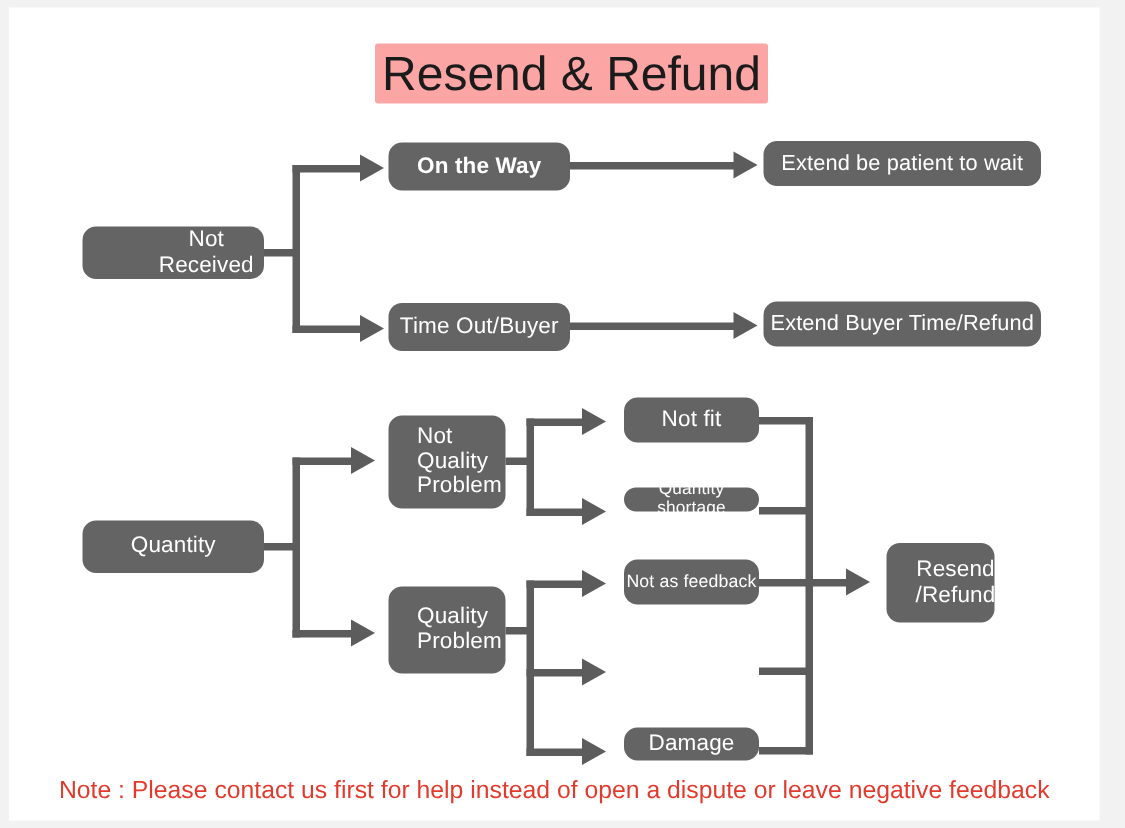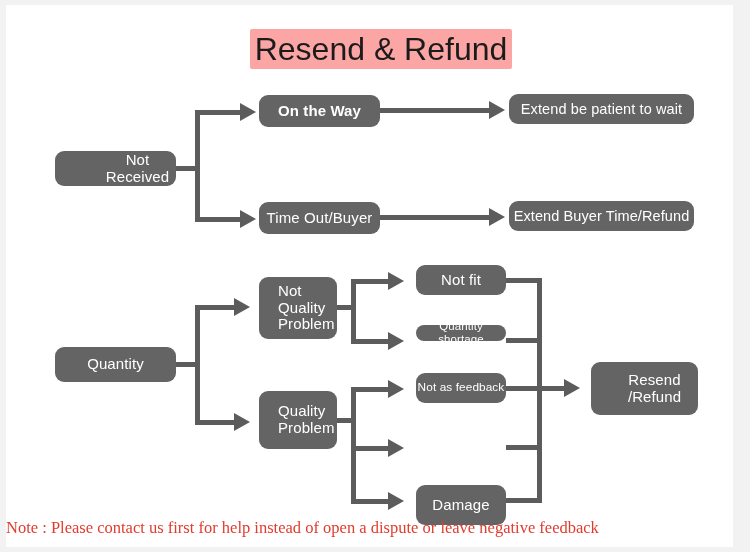--- a/index.html
+++ b/index.html
@@ -83,24 +83,24 @@
     border-bottom: 9px solid transparent;
     border-left: 16px solid #5c5c5c;
   }
 
   
   #note {
     position: absolute;
     left: 0px;
     top: 513px;
     width: 727px;
+    text-align: center;
     font-size: 16.5px;
     color: #e23b2e;
     white-space: nowrap;
-    font-family: Liberation Serif, serif;
   }
 </style>
 </head>
 <body>
 
 <div id="canvas">
   <div id="sheet">
 
     <div id="title">Resend &amp; Refund</div>
 
@@ -160,32 +160,32 @@
     <div class="hline" style="left:345px; top:382px; width:40px;"></div>
     <div class="arrow" style="left:382px; top:375px;"></div>
     <div class="hline" style="left:345px; top:441px; width:40px;"></div>
     <div class="arrow" style="left:382px; top:434px;"></div>
     <div class="hline" style="left:345px; top:494px; width:40px;"></div>
     <div class="arrow" style="left:382px; top:487px;"></div>
 
     <div class="node" style="left:410px; top:260px; width:90px; height:30px; font-size:15px;">Not fit</div>
     <div class="node" style="left:410px; top:320px; width:90px; height:16px; font-size:11.5px;">Quantity shortage</div>
     <div class="node" style="left:410px; top:368px; width:90px; height:30px; font-size:11.8px;">Not as feedback</div>
-    <div class="node" style="left:410px; top:480px; width:90px; height:40px; font-size:15px;">Damage</div>
+    <div class="node" style="left:410px; top:480px; width:90px; height:22px; font-size:15px;">Damage</div>
 
     <div class="hline" style="left:500px; top:273px; width:36px;"></div>
     <div class="hline" style="left:500px; top:333px; width:36px;"></div>
     <div class="hline" style="left:500px; top:381px; width:36px;"></div>
     <div class="hline" style="left:500px; top:440px; width:36px;"></div>
     <div class="hline" style="left:500px; top:493px; width:36px;"></div>
 
     <div class="vline" style="left:531px; top:273px; width:5px; height:225px;"></div>
 
     <div class="hline" style="left:531px; top:381px; width:30px;"></div>
     <div class="arrow" style="left:558px; top:374px;"></div>
 
-    <div class="node" style="left:585px; top:357px; width:107px; height:53px; font-size:15px; white-space:pre-line;padding-left:20px;">Resend
+    <div class="node" style="left:585px; top:357px; width:72px; height:53px; font-size:15px; white-space:pre-line;padding-left:20px;">Resend
 /Refund</div>
 
     <div id="note">Note : Please contact us first for help instead of open a dispute or leave negative feedback</div>
 
   </div>
 </div>
 
 </body></html>

